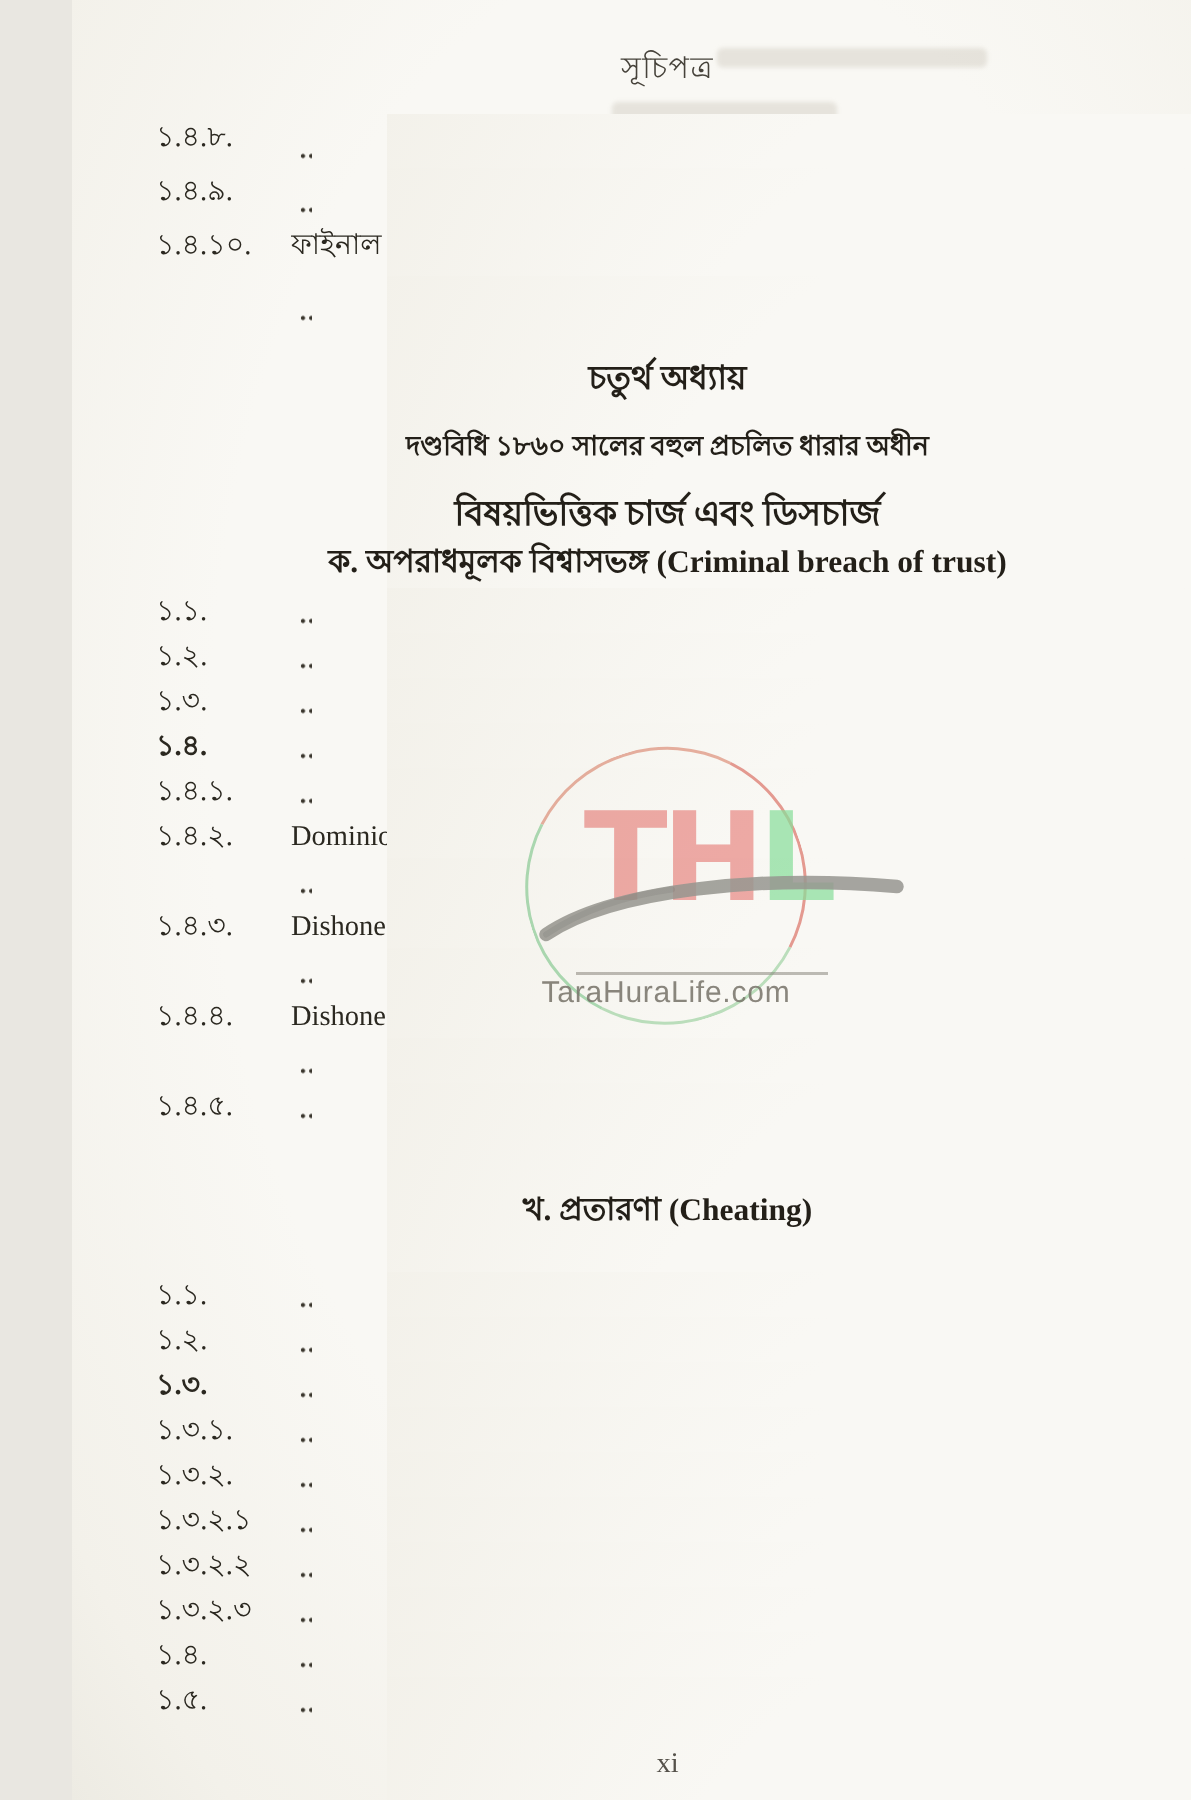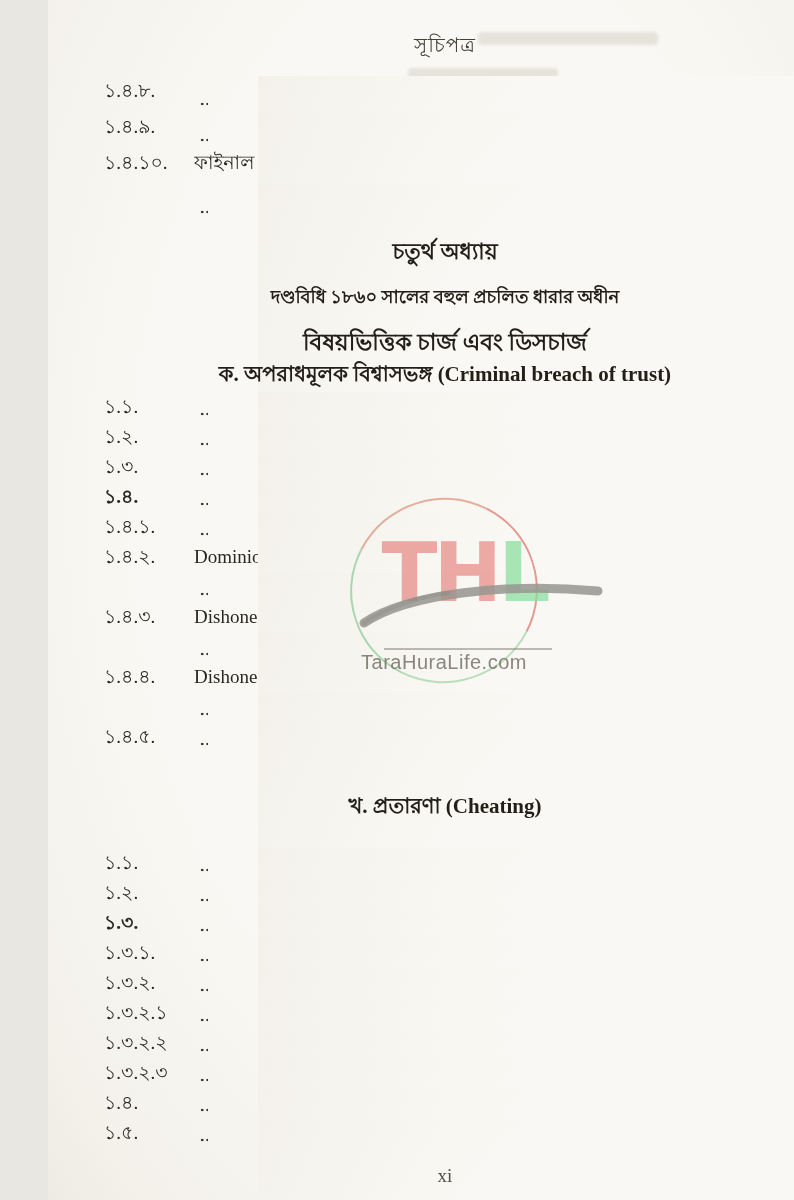--- a/index.html
+++ b/index.html
@@ -49,21 +49,21 @@
   
   .watermark { position:absolute; left:0; top:0; width:794px; height:1200px;
                pointer-events:none; mix-blend-mode:multiply; }
   .wm-circle { position:absolute; left:302px; top:498px; width:188px; height:185px;
     border-radius:50%; border:2px solid transparent;
     border-left-color:#86cf97; border-bottom-color:#9ed8a6;
     border-right-color:#df6a60; border-top-color:#e28d77;
     transform:rotate(-18deg); opacity:.65; }
   .wm-letters { position:absolute; left:326px; top:532px; width:180px;
     font-family:"DejaVu Sans","Liberation Sans",sans-serif; font-weight:bold;
-    font-size:82px; line-height:1; letter-spacing:-4px; opacity:.72; text-align:center; }
+    font-size:82px; line-height:1; letter-spacing:-4px; opacity:.72; text-align:right; }
   .wm-letters .p { color:#ef8f8c; }
   .wm-letters .g { color:#8ce5a2; }
   .wm-swoosh { position:absolute; left:300px; top:555px; opacity:.85; }
   .wm-underline { position:absolute; left:336px; top:648px; width:168px; height:2px;
     background:#8e8b84; opacity:.55; }
   .wm-url { position:absolute; left:300px; top:651px; width:192px; text-align:center;
     font-family:"Liberation Sans","DejaVu Sans",sans-serif;
     font-size:20px; color:#7a766e; opacity:.85; letter-spacing:.5px; }
 </style>
 </head>

